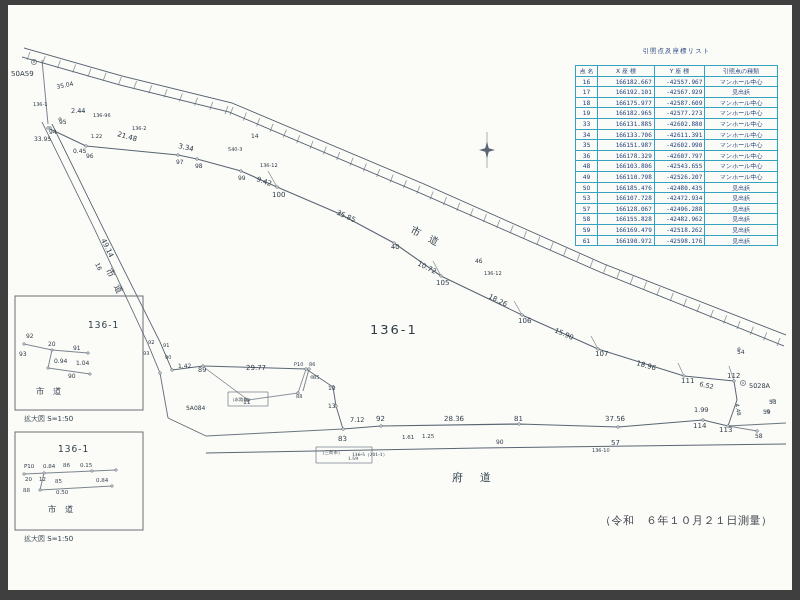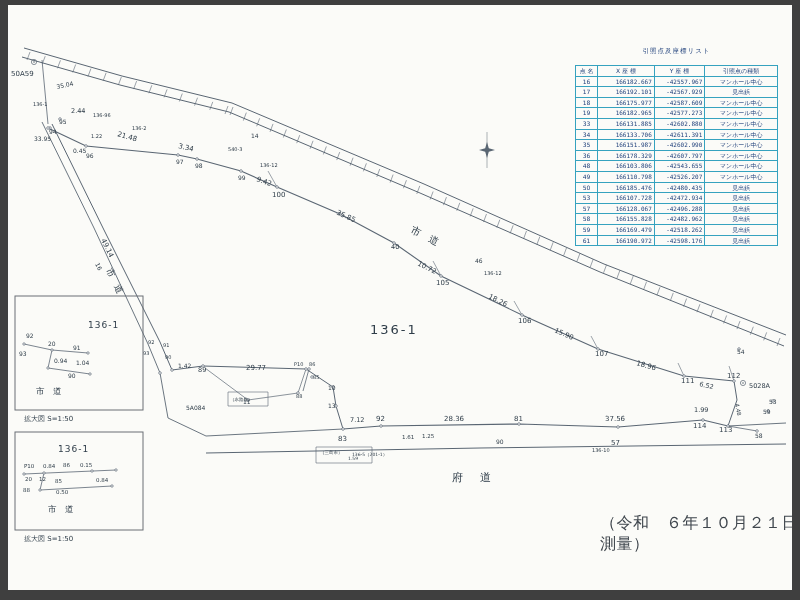--- a/index.html
+++ b/index.html
@@ -12,21 +12,21 @@
   
   #coord-table{position:absolute;left:575px;top:47px;width:203px;color:#1e3f7a;}
   #coord-table .tbl-title{font-size:6.5px;text-align:center;letter-spacing:1px;margin-bottom:9px;}
   #coord-table table{border-collapse:collapse;width:100%;}
   #coord-table th,#coord-table td{border:0.6px solid #35a2bf;font-size:6px;line-height:9.6px;
       height:9.6px;padding:0 2px;white-space:nowrap;font-weight:normal;}
   #coord-table th{text-align:center;}
   #coord-table td.ctr{text-align:center;}
   #coord-table td.num{text-align:right;font-family:"DejaVu Sans Mono",monospace;}
   
-  #survey-note{position:absolute;left:600px;top:513px;font-size:16px;color:#40474e;letter-spacing:0.5px;}
+  #survey-note{position:absolute;left:600px;top:513px;font-size:11px;color:#40474e;letter-spacing:0.5px;}
 </style>
 </head>
 <body>
 
 <div id="scan">
   <svg id="map-svg" width="800" height="600" viewBox="0 0 800 600">
       <polyline points="24,48 122,76 232,103 424,184 604,264 786,335" fill="none" stroke="#5a6673" stroke-width="1"></polyline>
       <polyline points="22,57 120,85 229,112 420,193 600,272 784,346" fill="none" stroke="#5a6673" stroke-width="1"></polyline>
       <polyline points="48,128 86,146 178,155 197,159 241,171 277,187 340,214 394,243 441,276 522,315 598,349 684,376 734,381" fill="none" stroke="#5a6673" stroke-width="1.1"></polyline>
       <polyline points="42,122 94,228 148,344 160,373 168,418" fill="none" stroke="#5a6673" stroke-width="0.9"></polyline>

